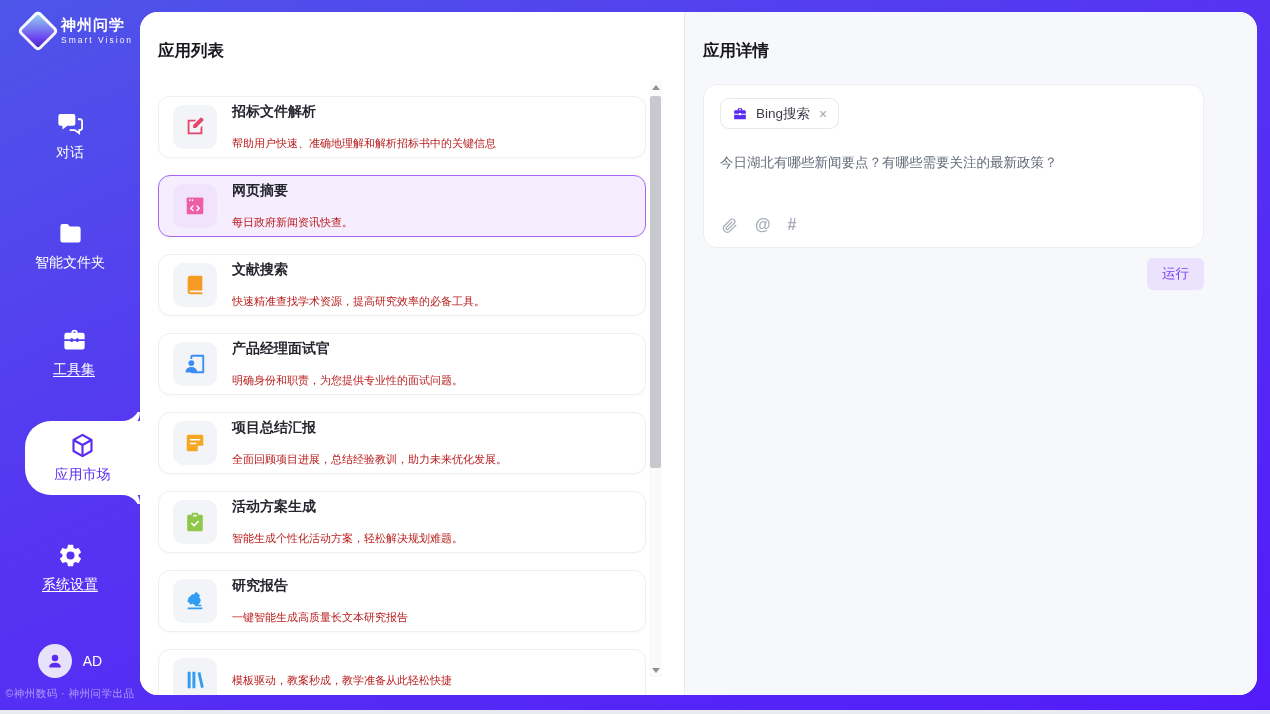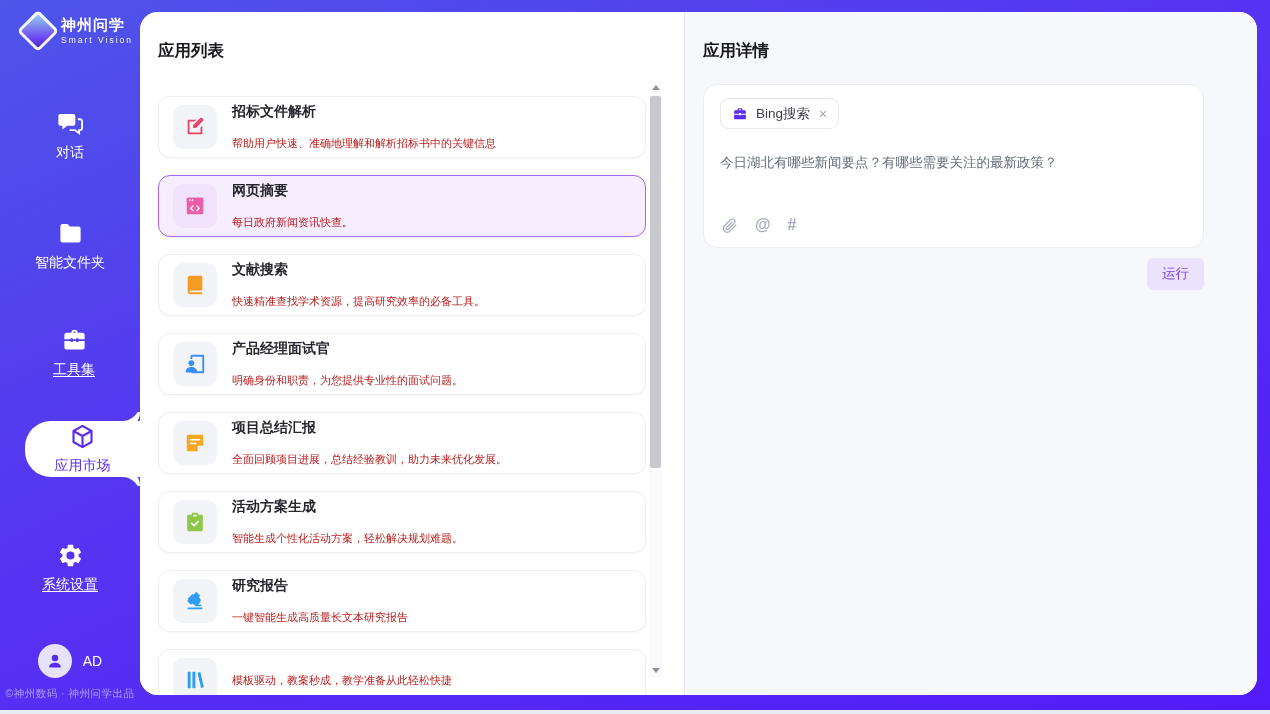--- a/index.html
+++ b/index.html
@@ -30,21 +30,21 @@
   .nav-item {
     position:absolute; left:0; width:140px; height:56px;
     display:flex; flex-direction:column; align-items:center; justify-content:center;
     gap:7px; cursor:pointer; color:#fff;
   }
   .nav-item .nav-ic { width:27px; height:27px; }
   .nav-item .nav-ic svg { width:100%; height:100%; display:block; }
   .nav-label { font-size:14px; }
   .nav-label.u { text-decoration:underline; text-underline-offset:2px; }
   .nav-item.active {
-    left:25px; width:115px; height:56px;
+    left:25px; width:115px; height:74px;
     background:#fff; color:#5a2bf0;
     border-radius:26px 0 0 26px;
   }
   .nav-item.active::before {
     content:""; position:absolute; right:0; top:-18px; width:18px; height:18px;
     border-bottom-right-radius:18px; box-shadow:0 9px 0 0 #fff;
   }
   .nav-item.active::after {
     content:""; position:absolute; right:0; bottom:-18px; width:18px; height:18px;
     border-top-right-radius:18px; box-shadow:0 -9px 0 0 #fff;

